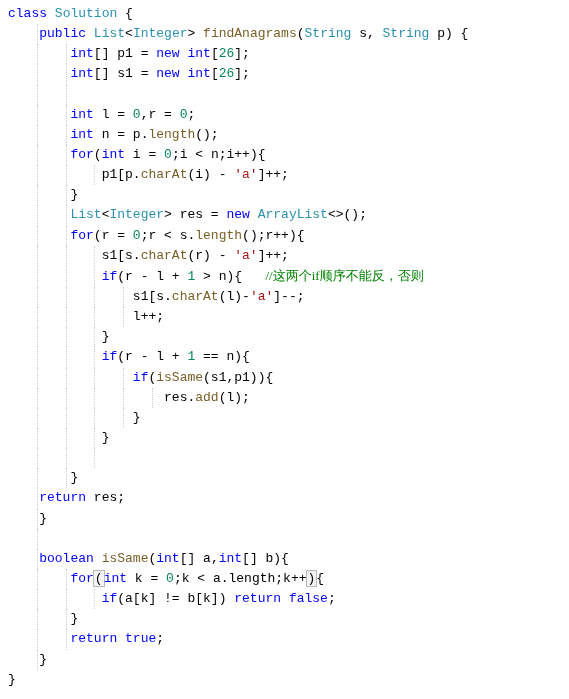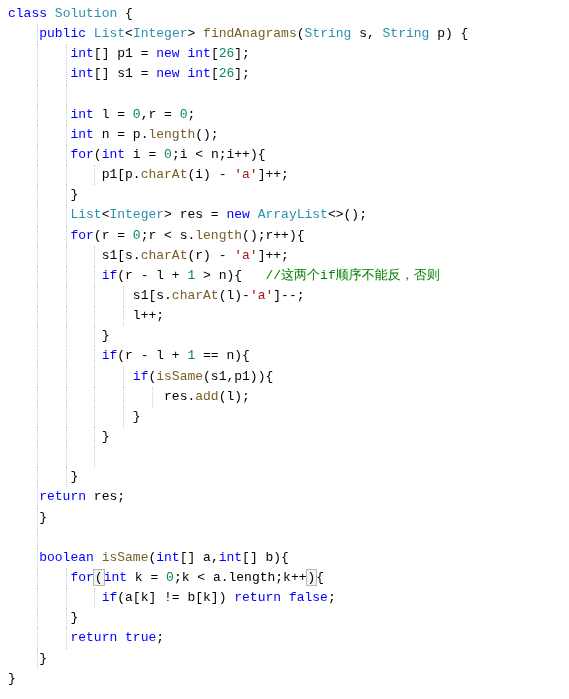--- a/index.html
+++ b/index.html
@@ -17,21 +17,21 @@
     white-space: pre;
     position: relative;
   }
   .line { position: relative; }
   .kw { color: #0000ff; }
   .cls { color: #2b91af; }
   .type { color: #2b91af; }
   .method { color: #795e26; }
   .str { color: #a31515; }
   .num { color: #098658; }
-  .cmt { color: #008000; }
+  .cmt { color: #008000; font-family: Liberation Serif, serif; }
   .plain { color: #000000; }
   .guide {
     position: absolute;
     width: 0;
     border-left: 1px dotted #cccccc;
     top: 0;
     bottom: 0;
   }
   .hl-box {
     border: 1px solid #b8b8b8;

